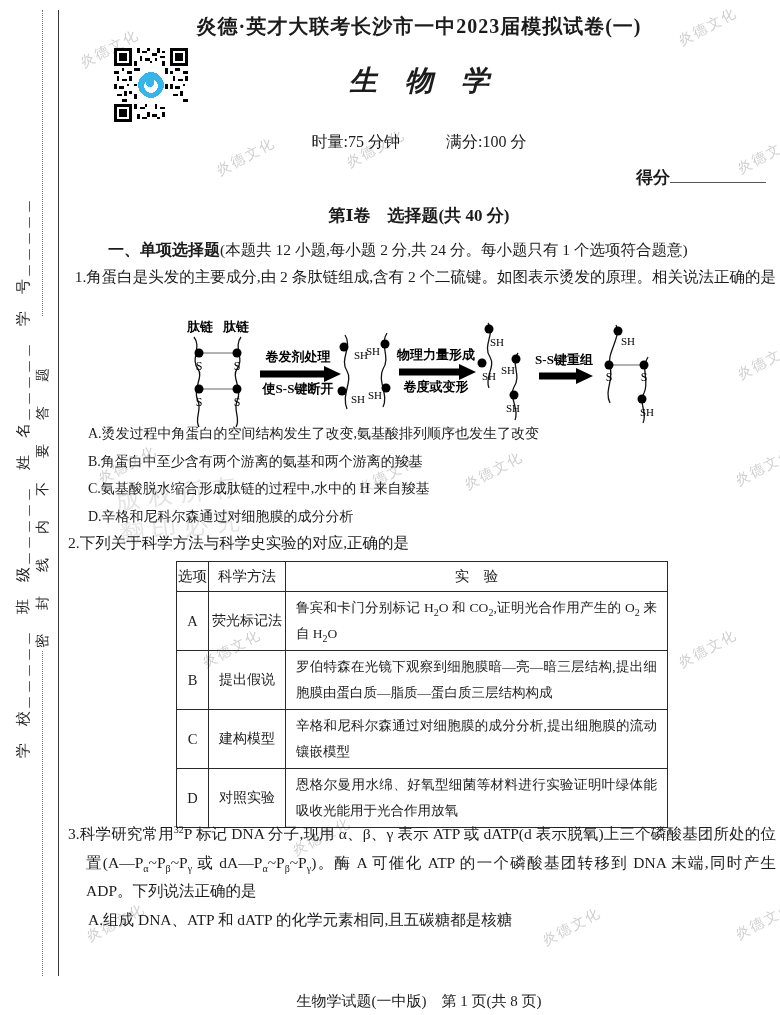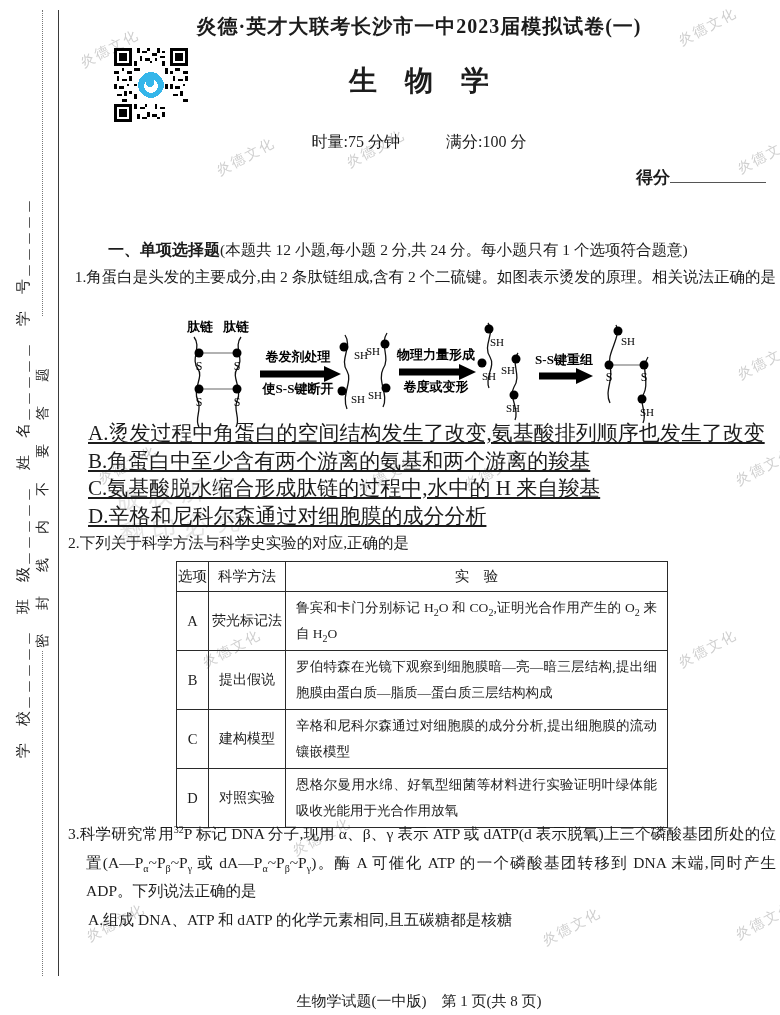--- a/index.html
+++ b/index.html
@@ -11,34 +11,34 @@
   .seal-fields{position:absolute;left:14px;top:758px;width:600px;transform-origin:0 0;
         transform:rotate(-90deg);font-size:15px;letter-spacing:1px;white-space:nowrap;z-index:2;color:#222;}
   .seal-warning{position:absolute;left:33px;top:650px;width:330px;transform-origin:0 0;
         transform:rotate(-90deg);font-size:14px;letter-spacing:24px;white-space:nowrap;
         background:#fff;z-index:2;color:#222;padding:1px 2px;}
   
   .paper-title{position:absolute;top:13px;left:68px;width:702px;text-align:center;
         font-size:20px;font-weight:bold;letter-spacing:1px;}
   .qr{position:absolute;left:114px;top:48px;width:74px;height:74px;}
   .subject{position:absolute;top:62px;left:68px;width:702px;text-align:center;
-        font-size:28px;font-weight:bold;}
+        font-size:28px;font-weight:bold;font-style:italic;}
   .meta{position:absolute;top:132px;left:68px;width:702px;text-align:center;font-size:16px;}
   .meta .gap{display:inline-block;width:46px;}
   .score{position:absolute;top:165px;left:636px;font-size:17px;font-weight:bold;}
   .score .blank{display:inline-block;width:96px;height:17px;border-bottom:1px solid #555;}
   .volume{position:absolute;top:204px;left:68px;width:702px;text-align:center;
         font-size:17px;font-weight:bold;}
   
   .intro{position:absolute;top:240px;left:68px;width:708px;font-size:15.5px;margin-left:40px;}
   .intro b{font-size:16px;}
   .q1stem{position:absolute;top:267px;left:68px;width:708px;font-size:15.5px;text-align:right;}
   .diagram{position:absolute;left:178px;top:317px;width:500px;height:115px;}
   .diagram text{font-family:"Liberation Serif","DejaVu Serif",serif;}
-  .q1opts{position:absolute;top:420px;left:88px;width:680px;font-size:21px;line-height:27.5px;text-decoration:underline;}
+  .q1opts{position:absolute;top:420px;left:88px;width:680px;font-size:14px;line-height:27.5px;}
   .q2stem{position:absolute;top:533px;left:68px;width:708px;font-size:15.5px;}
   table.q2{position:absolute;top:561px;left:176px;width:492px;border-collapse:collapse;}
   table.q2 th,table.q2 td{border:1px solid #2a2a2a;font-weight:normal;}
   table.q2 th{height:27px;font-size:14.5px;}
   td.c-opt{width:30px;text-align:center;font-size:14.5px;}
   td.c-met{width:78px;text-align:center;font-size:14px;}
   td.c-exp{width:384px;padding:2px 10px;font-size:13.5px;line-height:26px;text-align:justify;height:54px;}
   .q3block{position:absolute;top:820px;left:68px;width:708px;font-size:15.5px;line-height:28.5px;}
   .q3block p{margin:0;text-align:justify;}
   .hang{padding-left:18px;text-indent:-18px;}
@@ -165,20 +165,21 @@
   <div class="subject">生　物　学</div>
 
   <div class="meta">
     <span>时量:75 分钟</span><span class="gap"></span><span>满分:100 分</span>
   </div>
 
   <div class="score">
     <span>得分</span><span class="blank"></span>
   </div>
 
+  <div class="volume">第Ⅰ卷　选择题(共 40 分)</div>
 
   <div class="intro"><b>一、单项选择题</b><span>(本题共 12 小题,每小题 2 分,共 24 分。每小题只有 1 个选项符合题意)</span></div>
 
   <div class="q1stem">1.角蛋白是头发的主要成分,由 2 条肽链组成,含有 2 个二硫键。如图表示烫发的原理。相关说法正确的是</div>
 
   <svg class="diagram" viewBox="0 0 500 115">
 
     <g>
       <text x="22" y="14" font-size="13" font-weight="bold" text-anchor="middle">肽链</text>
       <text x="58" y="14" font-size="13" font-weight="bold" text-anchor="middle">肽链</text>

